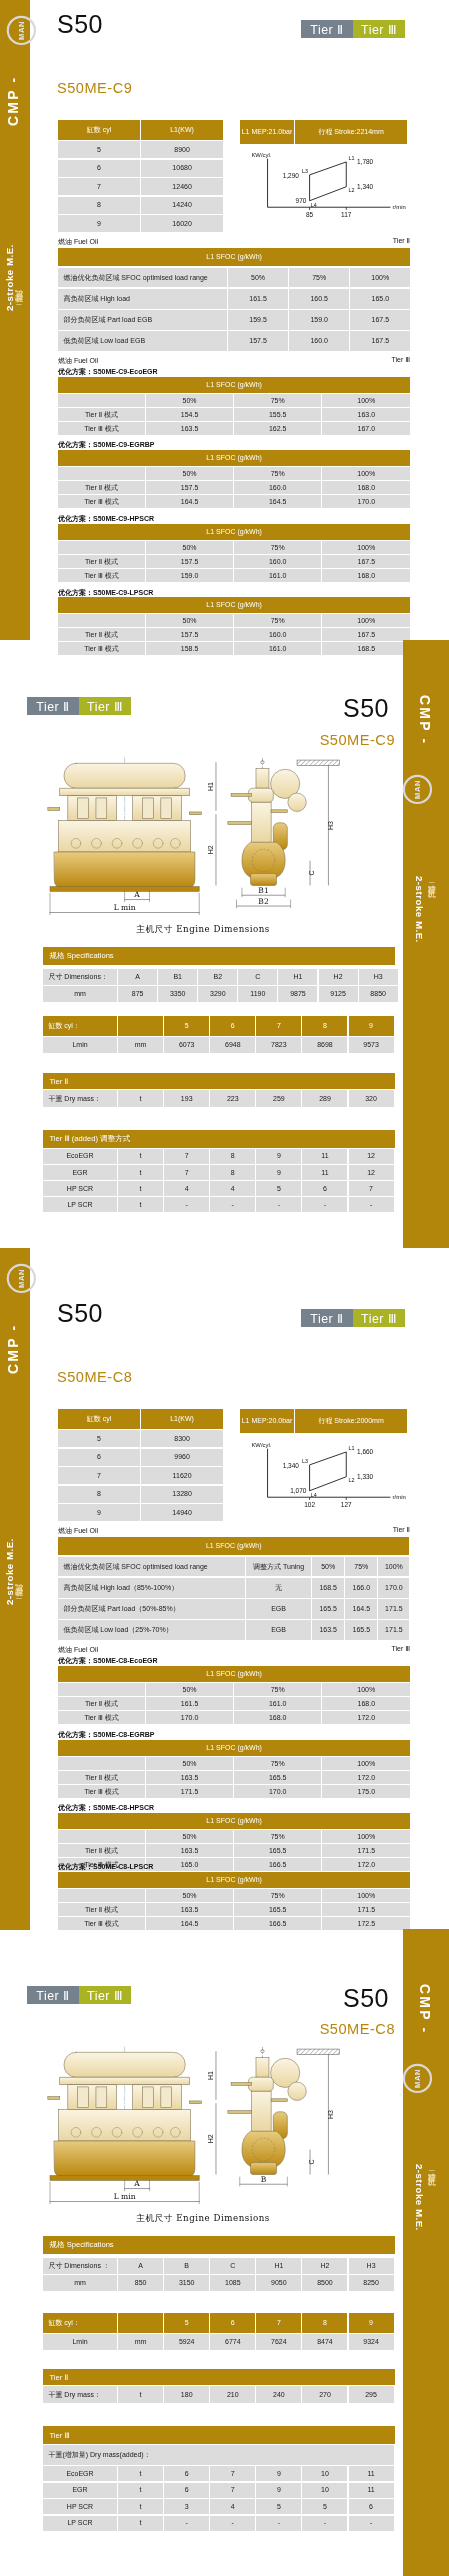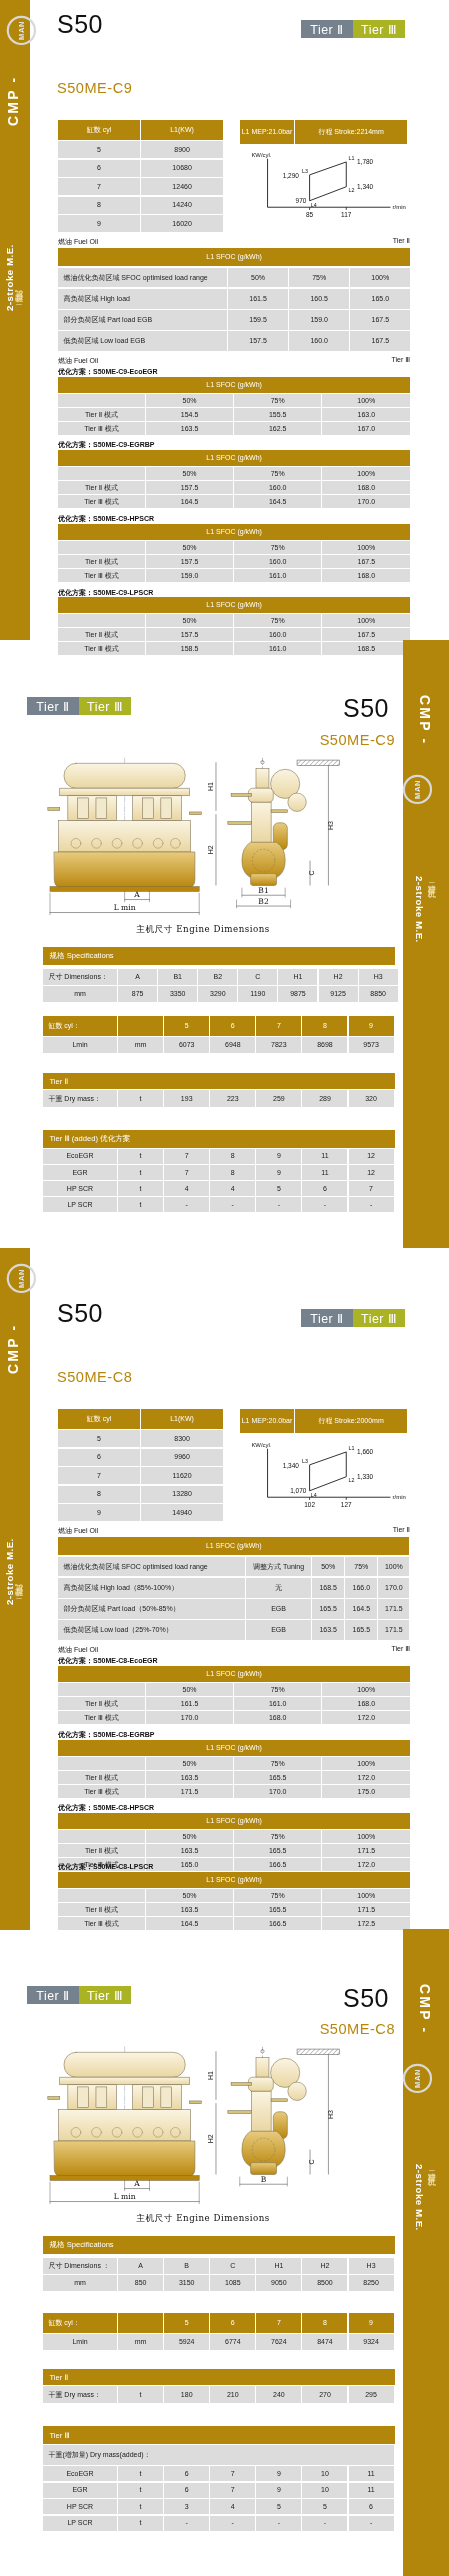--- a/index.html
+++ b/index.html
@@ -333,21 +333,21 @@
   <div class="hdrbar" style="left:43px;top:1073px;width:352px;height:16px">Tier Ⅱ</div>
   <div class="tbl" style="left: 43px; top: 1090px; grid-template-columns: 74px 45px 45px 45px 45px 45px 45px; gap: 1.6px 1.1px;">
       <div class="cell al" style="height: 17.3px;">干重 Dry mass：</div>
       <div class="cell" style="height: 17.3px;">t</div>
       <div class="cell" style="height: 17.3px;">193</div>
       <div class="cell" style="height: 17.3px;">223</div>
       <div class="cell" style="height: 17.3px;">259</div>
       <div class="cell" style="height: 17.3px;">289</div>
       <div class="cell" style="height: 17.3px;">320</div>
     </div>
-  <div class="hdrbar" style="left:43px;top:1130px;width:352px;height:18.4px">Tier Ⅲ (added) 优化方案</div>
+  <div class="hdrbar" style="left:43px;top:1130px;width:352px;height:18.4px">Tier Ⅲ (added) 调整方式</div>
   <div class="tbl" style="left: 43px; top: 1149px; grid-template-columns: 74px 45px 45px 45px 45px 45px 45px; gap: 1.1px;">
       <div class="cell" style="height: 15px;">EcoEGR</div>
       <div class="cell" style="height: 15px;">t</div>
       <div class="cell" style="height: 15px;">7</div>
       <div class="cell" style="height: 15px;">8</div>
       <div class="cell" style="height: 15px;">9</div>
       <div class="cell" style="height: 15px;">11</div>
       <div class="cell" style="height: 15px;">12</div>
       <div class="cell" style="height: 15px;">EGR</div>
       <div class="cell" style="height: 15px;">t</div>

